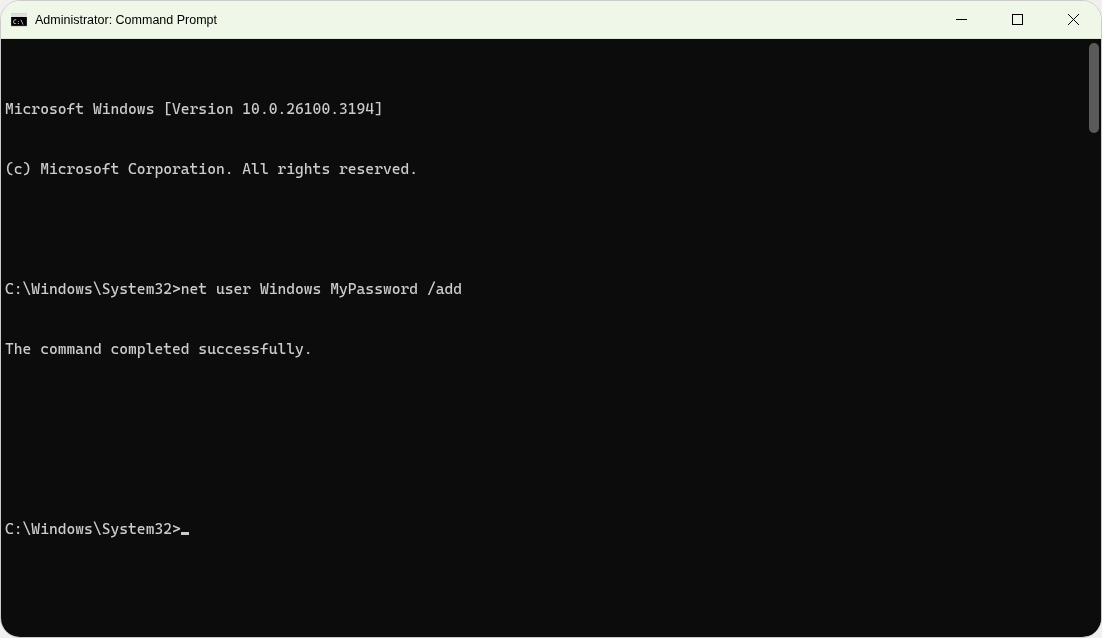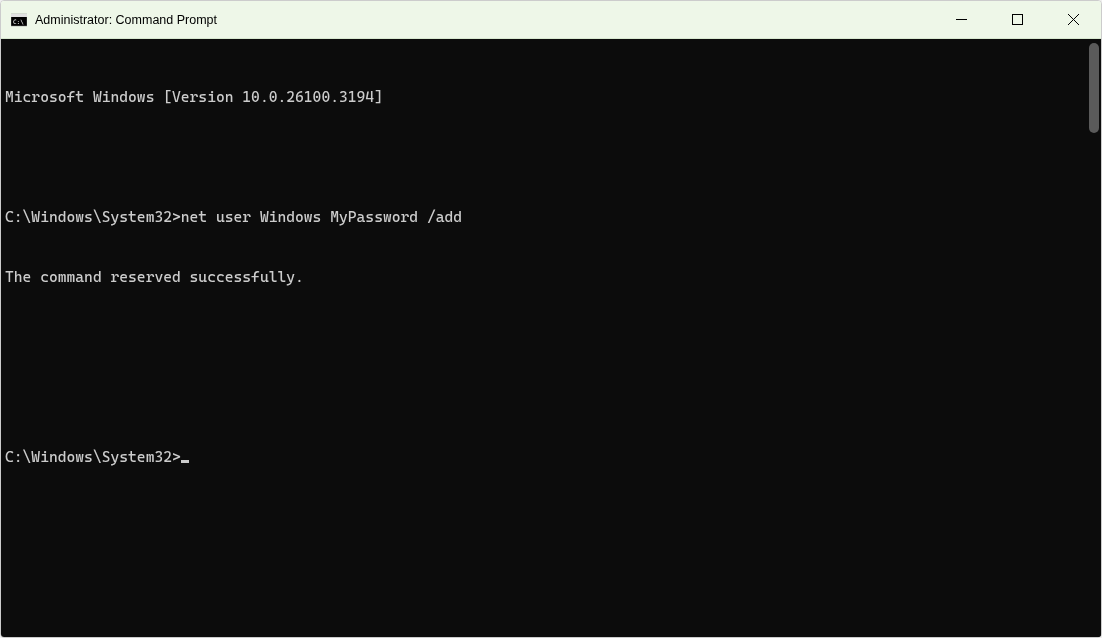--- a/index.html
+++ b/index.html
@@ -12,21 +12,21 @@
       height: 638px;
       background: #f0f0f0;
       font-family: "Segoe UI", Tahoma, sans-serif;
       overflow: hidden;
     }
     .window {
       width: 1102px;
       height: 638px;
       background: #ffffff;
       border: 1px solid #cccccc;
-      border-radius: 4px;
+      border-radius: 20px;
       overflow: hidden;
       display: flex;
       flex-direction: column;
     }
     .titlebar {
       height: 38px;
       background: #eef7e8;
       display: flex;
       align-items: center;
       padding-left: 10px;
@@ -72,21 +72,21 @@
       height: 11px;
     }
     .terminal-wrap {
       flex: 1;
       background: #0c0c0c;
       position: relative;
       display: flex;
     }
     .terminal {
       flex: 1;
-      padding: 8px 4px 4px 4px;
+      padding: 20px 4px 4px 4px;
       font-family: "Cascadia Mono", Consolas, "Courier New", monospace;
       font-size: 15px;
       line-height: 20px;
       color: #cccccc;
       white-space: pre;
       overflow: hidden;
     }
     .line {
       min-height: 20px;
     }
@@ -143,23 +143,24 @@
           <line x1="0" y1="0" x2="11" y2="11" stroke="#000000" stroke-width="1"></line>
           <line x1="11" y1="0" x2="0" y2="11" stroke="#000000" stroke-width="1"></line>
         </svg>
       </button>
     </div>
   </div>
 
   <div class="terminal-wrap">
     <div class="terminal">
       <div class="line">Microsoft Windows [Version 10.0.26100.3194]</div>
+      <div class="line">(c) Microsoft Corporation. All rights reserved.</div>
       <div class="line"></div>
       <div class="line"><span>C:\Windows\System32&gt;</span><span>net user Windows MyPassword /add</span></div>
-      <div class="line">The command reserved successfully.</div>
+      <div class="line">The command completed successfully.</div>
       <div class="line"></div>
       <div class="line"></div>
       <div class="line"><span>C:\Windows\System32&gt;</span><span class="cursor-block"></span></div>
     </div>
     <div class="scrollbar">
       <div class="scrollbar-thumb"></div>
     </div>
   </div>
 </div>
 

